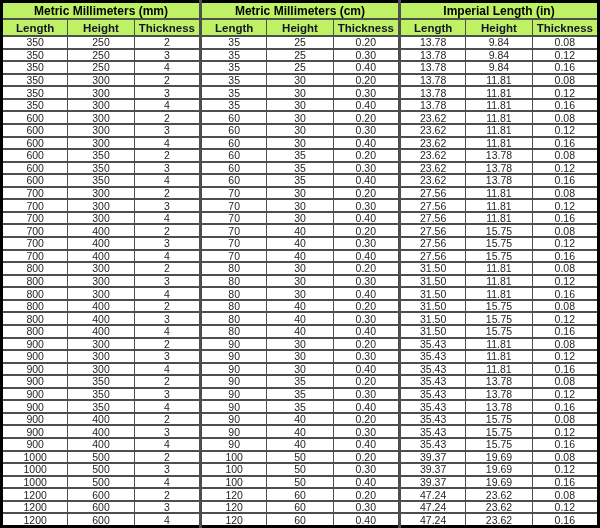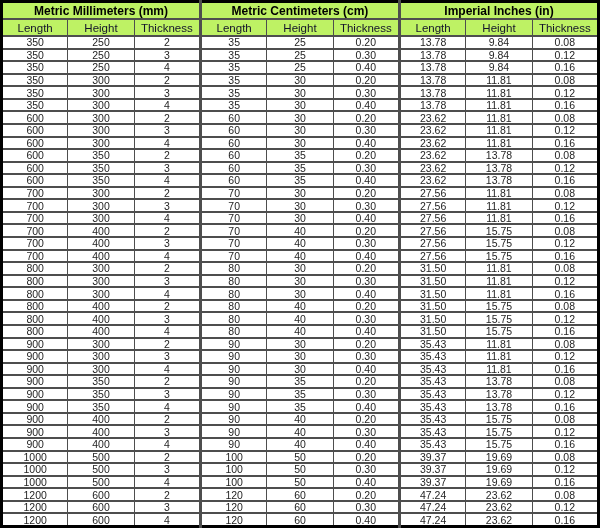--- a/index.html
+++ b/index.html
@@ -34,21 +34,21 @@
     background: #bef264;
   }
   .sec-title {
     font-size: 12px;
     font-weight: bold;
     color: #000000;
     height: 15px;
   }
   .col-h {
     font-size: 11.5px;
-    font-weight: normal;
+    font-weight: bold;
     color: #13132b;
     height: 15px;
   }
   td {
     font-size: 10.5px;
     line-height: 10px;
     color: #242424;
     background: #ffffff;
   }
   .secL {
@@ -66,22 +66,22 @@
       <col>
       <col>
       <col>
       <col>
       <col>
       <col>
   </colgroup>
   <thead>
     <tr>
       <th colspan="3" class="sec-title">Metric Millimeters (mm)</th>
-      <th colspan="3" class="sec-title secL">Metric Centimeters (cm)</th>
-      <th colspan="3" class="sec-title secL">Imperial Inches (in)</th>
+      <th colspan="3" class="sec-title secL">Metric Millimeters (cm)</th>
+      <th colspan="3" class="sec-title secL">Imperial Length (in)</th>
     </tr>
     <tr>
       <th class="col-h">Length</th>
       <th class="col-h">Height</th>
       <th class="col-h">Thickness</th>
       <th class="col-h secL">Length</th>
       <th class="col-h">Height</th>
       <th class="col-h">Thickness</th>
       <th class="col-h secL">Length</th>
       <th class="col-h">Height</th>

